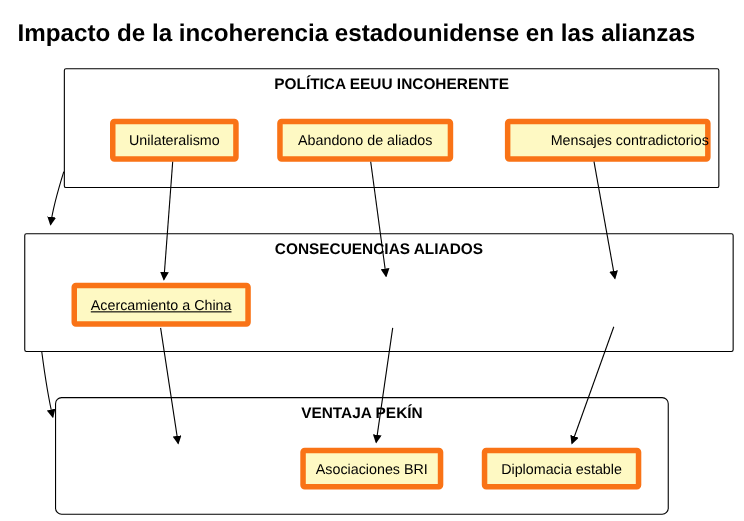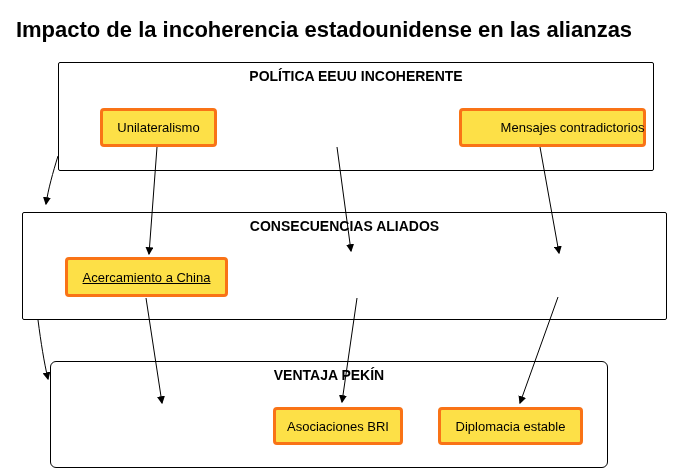--- a/index.html
+++ b/index.html
@@ -40,22 +40,22 @@
     top: 5px;
     left: 0;
     width: 100%;
     text-align: center;
     font-size: 14px;
     font-weight: bold;
     white-space: nowrap;
   }
   .node {
     position: absolute;
-    background: #fde047;
-    border: 3px solid #f97316;
+    background: #fef9c3;
+    border: 5px solid #f97316;
     border-radius: 4px;
     box-sizing: border-box;
     display: flex;
     align-items: center;
     justify-content: center;
     font-size: 13px;
     white-space: nowrap;
   }
   #g1 { left: 58px;  top: 62px;  width: 596px; height: 109px; }
   #g2 { left: 22px;  top: 212px; width: 645px; height: 108px; }
@@ -97,20 +97,21 @@
 
   <div id="g2" class="group slight">
     <div class="group-header">CONSECUENCIAS ALIADOS</div>
   </div>
 
   <div id="g3" class="group rounded">
     <div class="group-header">VENTAJA PEKÍN</div>
   </div>
 
   <div id="n1" class="node">Unilateralismo</div>
+  <div id="n2" class="node">Abandono de aliados</div>
   <div id="n3" class="node">Mensajes contradictorios</div>
 
   <div id="n4" class="node">Acercamiento a China</div>
 
   <div id="n8" class="node">Asociaciones BRI</div>
   <div id="n9" class="node">Diplomacia estable</div>
 
   <svg id="edge-layer" viewBox="0 0 676 474" xmlns="http://www.w3.org/2000/svg">
     <defs>
       <marker id="arrow" viewBox="0 0 10 10" refX="8.5" refY="5" markerWidth="8" markerHeight="8" orient="auto-start-reverse">

